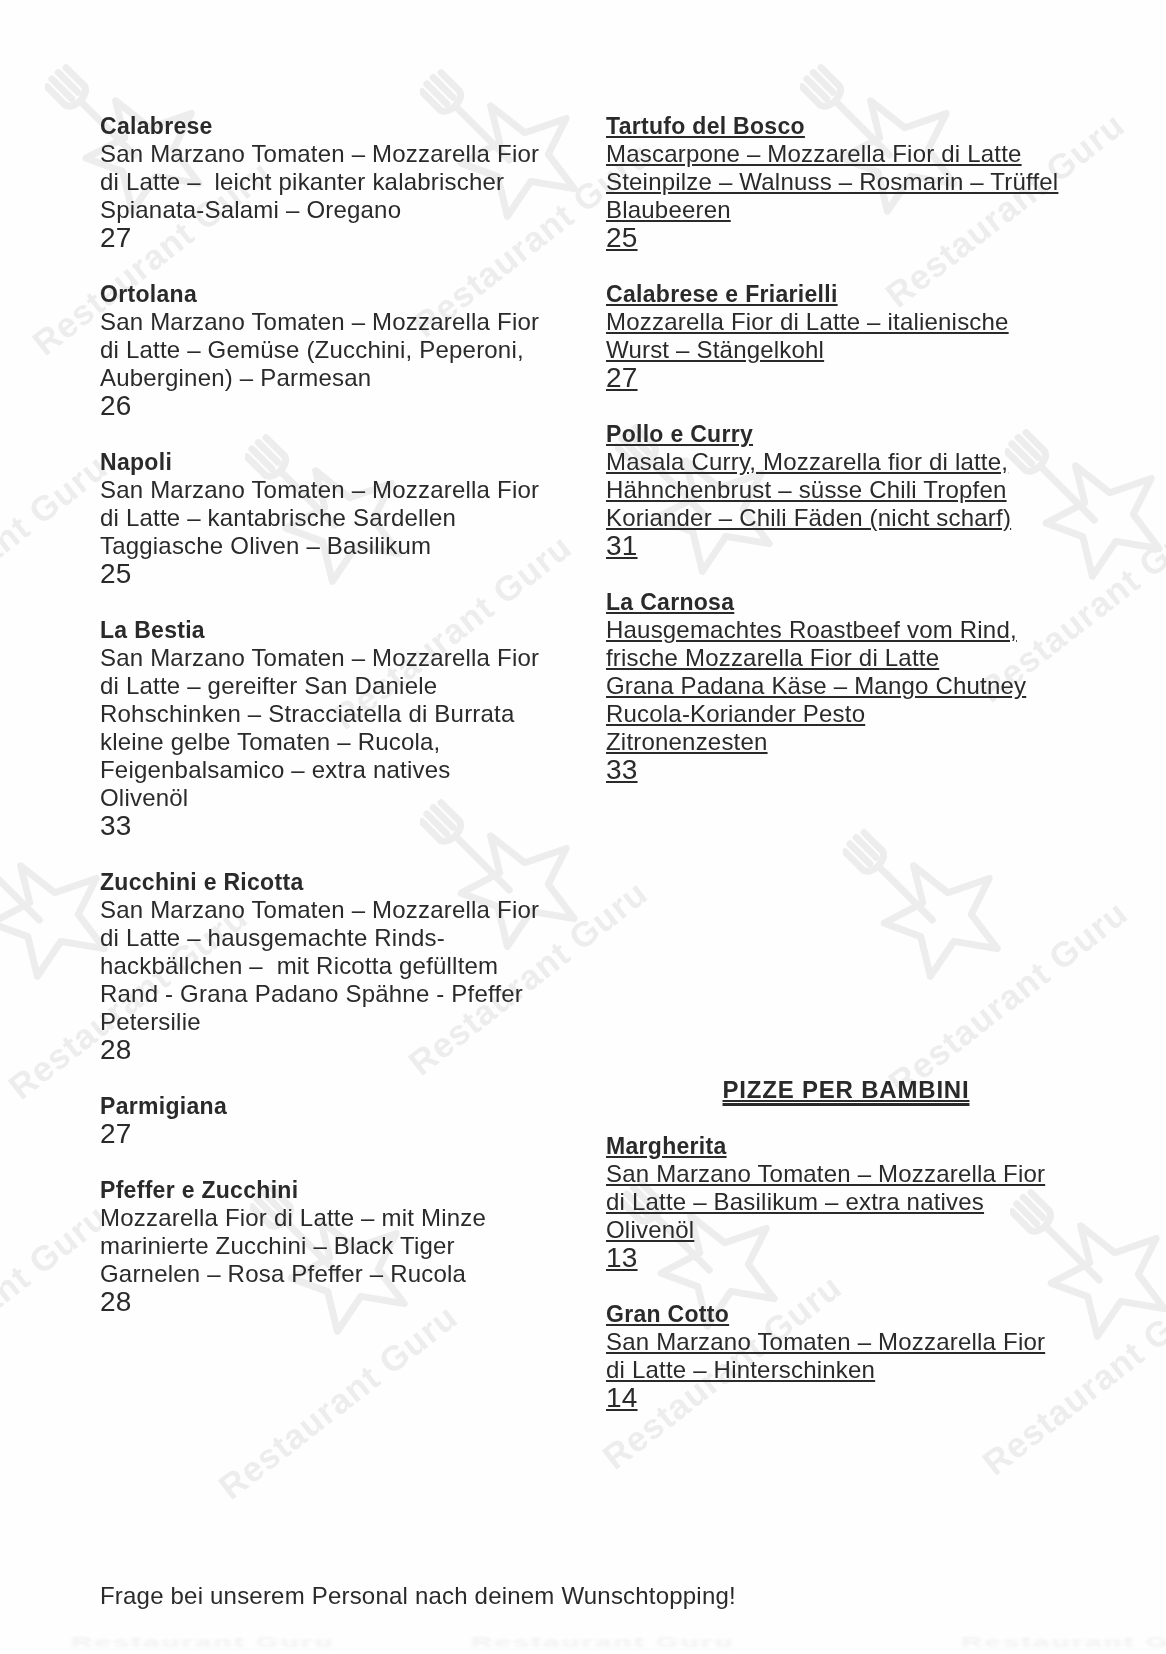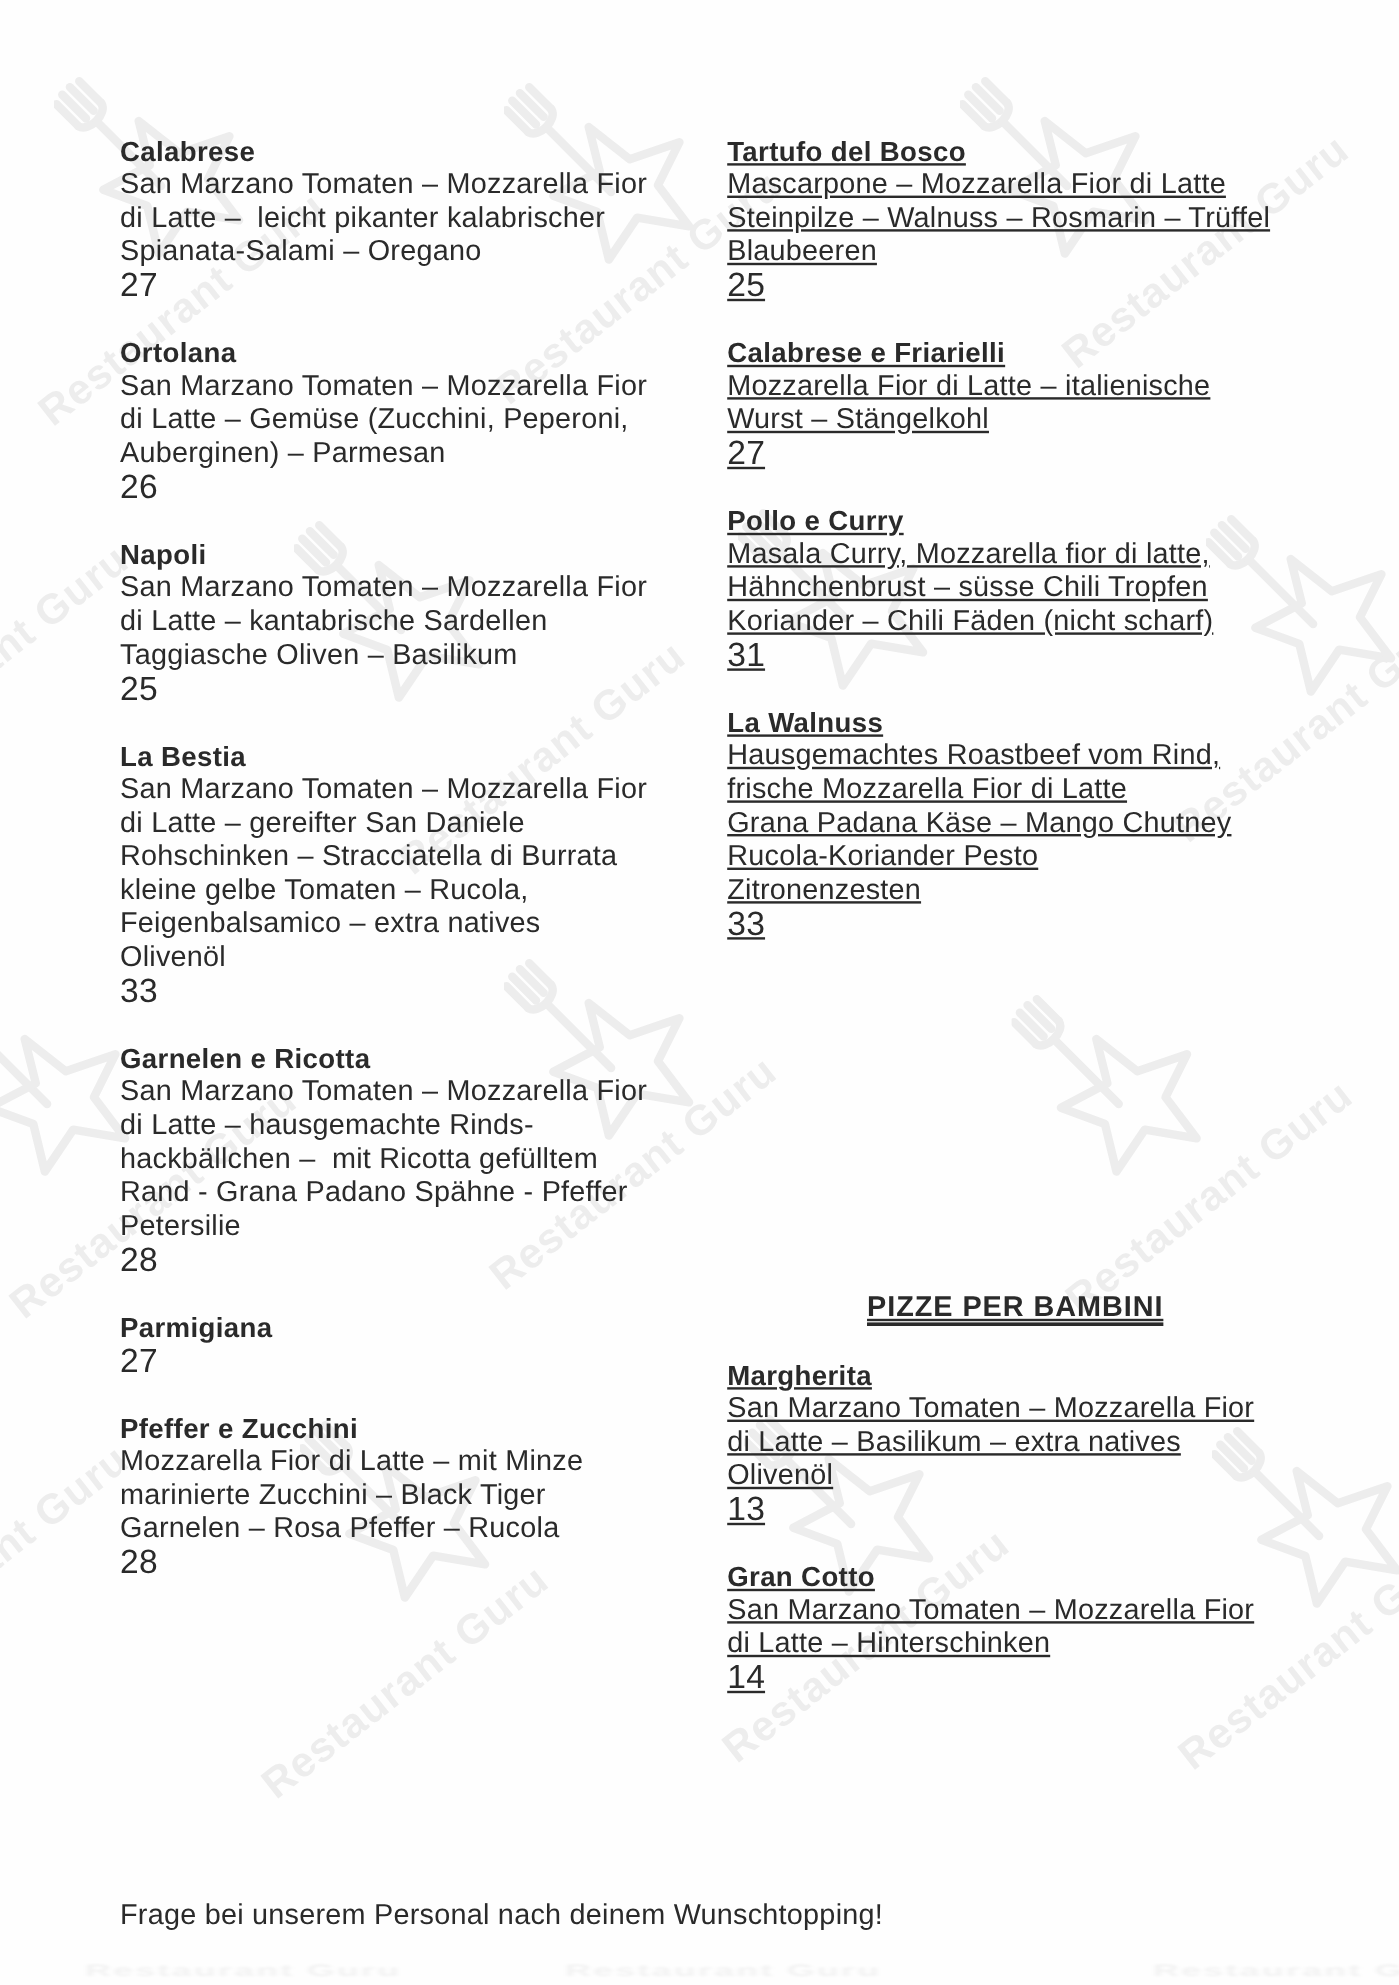--- a/index.html
+++ b/index.html
@@ -172,21 +172,21 @@
         <div class="item-desc">San Marzano Tomaten – Mozzarella Fior
 di Latte – gereifter San Daniele
 Rohschinken – Stracciatella di Burrata
 kleine gelbe Tomaten – Rucola,
 Feigenbalsamico – extra natives
 Olivenöl</div>
         <div class="item-price">33</div>
       </div>
 
       <div class="item">
-        <div class="item-name">Garnelen e Ricotta</div>
+        <div class="item-name">Zucchini e Ricotta</div>
         <div class="item-desc">San Marzano Tomaten – Mozzarella Fior
 di Latte – hausgemachte Rinds-
 hackbällchen –  mit Ricotta gefülltem
 Rand - Grana Padano Spähne - Pfeffer
 Petersilie</div>
         <div class="item-price">28</div>
       </div>
 
       <div class="item">
         <div class="item-name">Parmigiana</div>
@@ -222,21 +222,21 @@
 
       <div class="item">
         <div class="item-name">Pollo e Curry</div>
         <div class="item-desc">Masala Curry, Mozzarella fior di latte,
 Hähnchenbrust – süsse Chili Tropfen
 Koriander – Chili Fäden (nicht scharf)</div>
         <div class="item-price">31</div>
       </div>
 
       <div class="item">
-        <div class="item-name">La Walnuss</div>
+        <div class="item-name">La Carnosa</div>
         <div class="item-desc">Hausgemachtes Roastbeef vom Rind,
 frische Mozzarella Fior di Latte
 Grana Padana Käse – Mango Chutney
 Rucola-Koriander Pesto
 Zitronenzesten</div>
         <div class="item-price">33</div>
       </div>
 
       <div class="bambini-spacer"></div>
 

